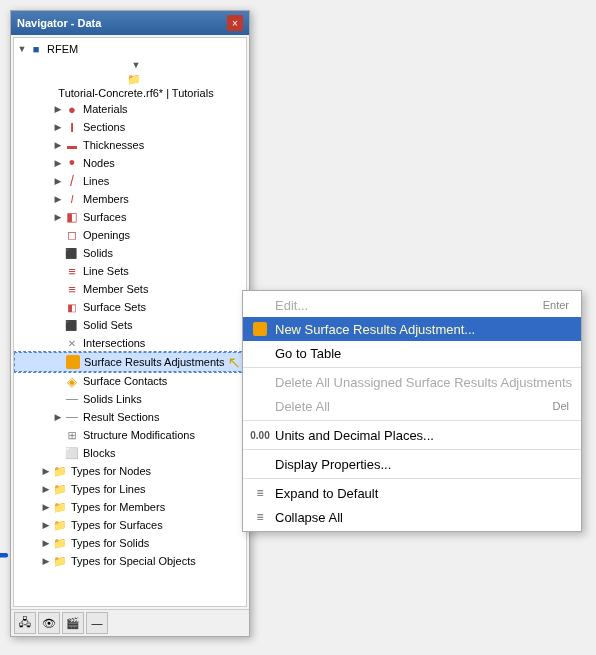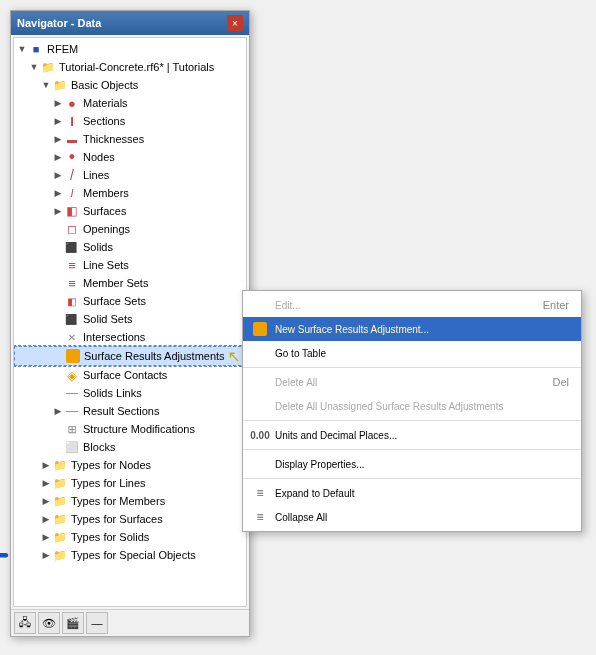--- a/index.html
+++ b/index.html
@@ -95,21 +95,21 @@
       justify-content: center;
       font-size: 10px;
     }
 
     .item-label {
       font-size: 11px;
     }
 
     
     .indent-0 { padding-left: 2px; }
-    .indent-1 { padding-left: 14px; }
+    .indent-1 { padding-left: 14px; flex-direction: column; }
     .indent-2 { padding-left: 26px; }
     .indent-3 { padding-left: 38px; }
 
     
     .icon-folder { color: #e8a000; }
     .icon-folder::before { content: '📁'; font-size: 11px; }
 
     
     .tree-container::-webkit-scrollbar { width: 12px; }
     .tree-container::-webkit-scrollbar-track { background: #f0f0f0; }
@@ -181,21 +181,21 @@
       width: 18px;
       height: 18px;
       display: flex;
       align-items: center;
       justify-content: center;
       font-size: 11px;
       flex-shrink: 0;
     }
 
     .ctx-label {
-      font-size: 10px;
+      font-size: 13px;
     }
 
     .ctx-shortcut {
       font-size: 11px;
       color: #888;
       margin-left: 20px;
     }
 
     .ctx-item.ctx-selected .ctx-shortcut { color: #cce; }
 
@@ -226,25 +226,20 @@
           </span>
         <span class="item-label">RFEM</span>
       </div>
 
       <div class="tree-item indent-1">
         <span class="expander open"></span>
         <span class="item-icon icon-folder"></span>
         <span class="item-label">Tutorial-Concrete.rf6* | Tutorials</span>
       </div>
 
-      <div class="tree-item indent-2">
-        <span class="expander open"></span>
-        <span class="item-icon icon-folder"></span>
-        <span class="item-label">Basic Objects</span>
-      </div>
 
       <div class="tree-item indent-3">
         <span class="expander closed"></span>
         <span class="item-icon">
             <span style="color:#cc4444; font-size:13px;">●</span>
           </span>
         <span class="item-label">Materials</span>
       </div>
 
       <div class="tree-item indent-3">
@@ -486,30 +481,30 @@
         <span class="ctx-icon"></span>
         <span class="ctx-label">Go to Table</span>
       </div>
     </div>
 
     <hr class="ctx-separator">
 
     <div class="ctx-item ctx-disabled">
       <div class="ctx-left">
         <span class="ctx-icon"></span>
+        <span class="ctx-label">Delete All Unassigned Surface Results Adjustments</span>
+      </div>
+    </div>
+
+    <div class="ctx-item ctx-disabled">
+      <div class="ctx-left">
+        <span class="ctx-icon"></span>
         <span class="ctx-label">Delete All</span>
       </div>
       <span class="ctx-shortcut">Del</span>
-    </div>
-
-    <div class="ctx-item ctx-disabled">
-      <div class="ctx-left">
-        <span class="ctx-icon"></span>
-        <span class="ctx-label">Delete All Unassigned Surface Results Adjustments</span>
-      </div>
     </div>
 
     <hr class="ctx-separator">
 
 
     <div class="ctx-item">
       <div class="ctx-left">
         <span class="ctx-icon" style="font-size:10px; font-weight:bold; color:#555;">0.00</span>
         <span class="ctx-label">Units and Decimal Places...</span>
       </div>

